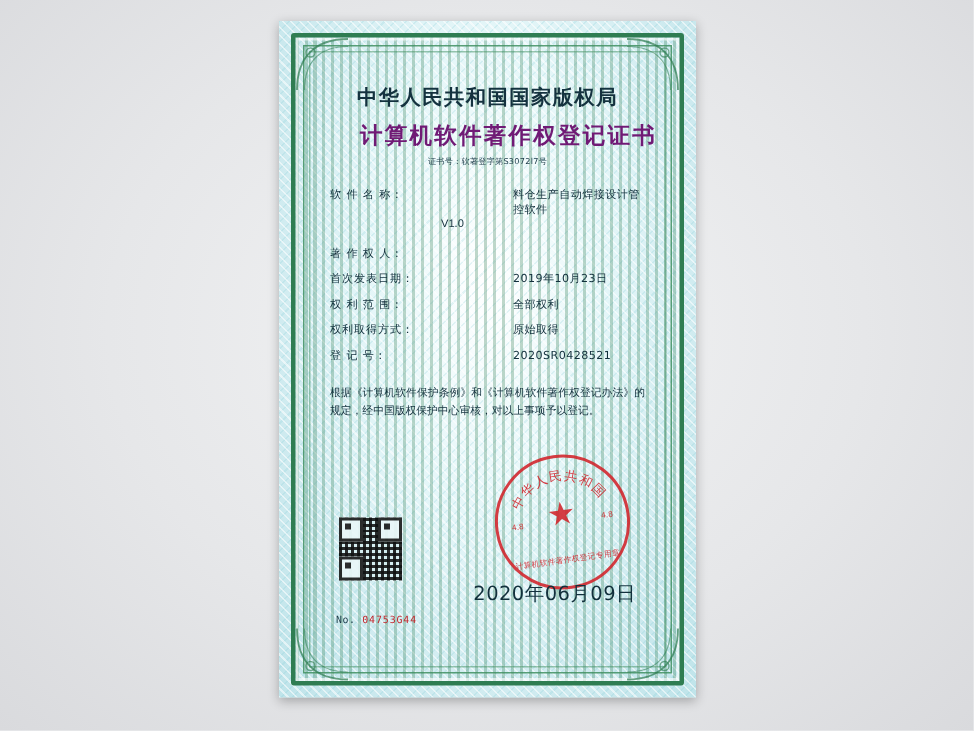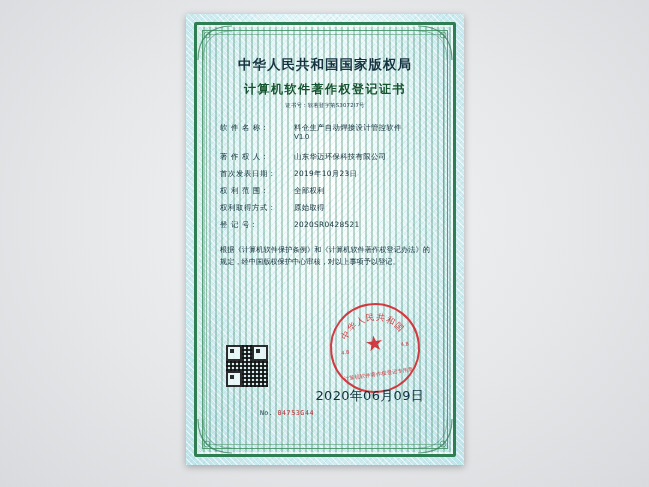--- a/index.html
+++ b/index.html
@@ -92,25 +92,25 @@
     margin-top: 16px;
     text-align: center;
     font-family: "DejaVu Sans", sans-serif;
     font-size: 13.5px;
     letter-spacing: 1px;
     color: #14323f;
     font-weight: 600;
   }
   .title-main {
     margin-top: 7px;
-    text-align: center;
-    font-family: "DejaVu Sans", sans-serif;
-    font-size: 12px;
+    text-align: right;
+    font-family: "DejaVu Sans", sans-serif;
+    font-size: 15px;
     letter-spacing: 1.5px;
-    color: #14532d;
+    color: #701a75;
     font-weight: 700;
   }
   .cert-no {
     margin-top: 4px;
     text-align: center;
     font-family: "DejaVu Sans", sans-serif;
     font-size: 5.4px;
     color: #1b3b48;
     letter-spacing: 0.2px;
   }
@@ -130,20 +130,21 @@
     line-height: 1.35;
   }
   .row .lbl {
     width: 74px;
     flex: 0 0 74px;
     letter-spacing: 0.6px;
   }
   .row .val {
     flex: 1 1 auto;
     letter-spacing: 0.3px;
+    padding-left: 48px;
   }
   .row.tight { margin-bottom: 3px; }
   .subval {
     margin-left: 74px;
     margin-top: -4px;
     margin-bottom: 7px;
     font-family: Liberation Sans, sans-serif;
     font-size: 7.4px;
     color: #12303c;
   }
@@ -242,21 +243,20 @@
   }
 
   .footer-no {
     position: absolute;
     left: 12px;
     bottom: 22px;
     font-family: "DejaVu Sans Mono", monospace;
     font-size: 6.6px;
     color: #1b3b48;
     letter-spacing: 0.4px;
-    padding-left: 36px;
   }
   .footer-no .redno {
     color: #c2262c;
     letter-spacing: 0.6px;
   }
   .footer-date {
     position: absolute;
     right: 14px;
     bottom: 34px;
     font-family: "DejaVu Sans", sans-serif;
@@ -314,21 +314,20 @@
       <div class="fields">
 
         <div class="row tight">
           <div class="lbl">软 件 名 称：</div>
           <div class="val">料仓生产自动焊接设计管控软件</div>
         </div>
         <div class="subval">V1.0</div>
 
         <div class="row gap-top">
           <div class="lbl">著 作 权 人：</div>
-          <div class="val">山东华迈环保科技有限公司</div>
         </div>
 
 
         <div class="row">
           <div class="lbl">首次发表日期：</div>
           <div class="val">2019年10月23日</div>
         </div>
 
         <div class="row">
           <div class="lbl">权 利 范 围：</div>

